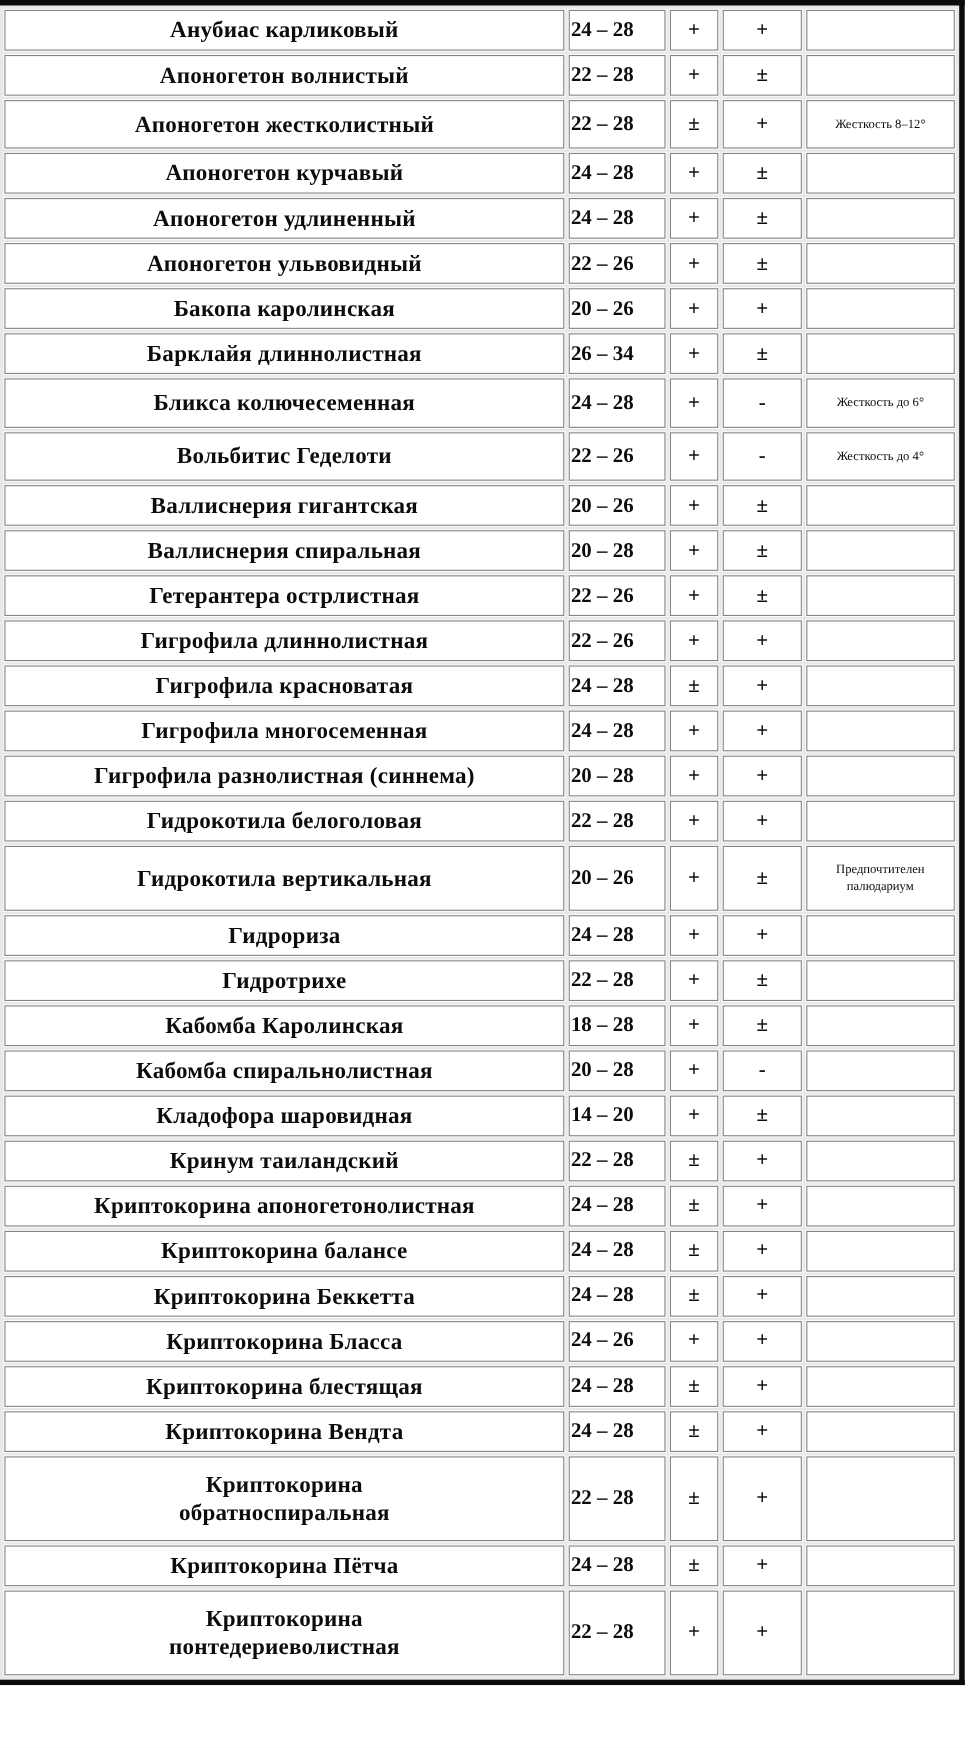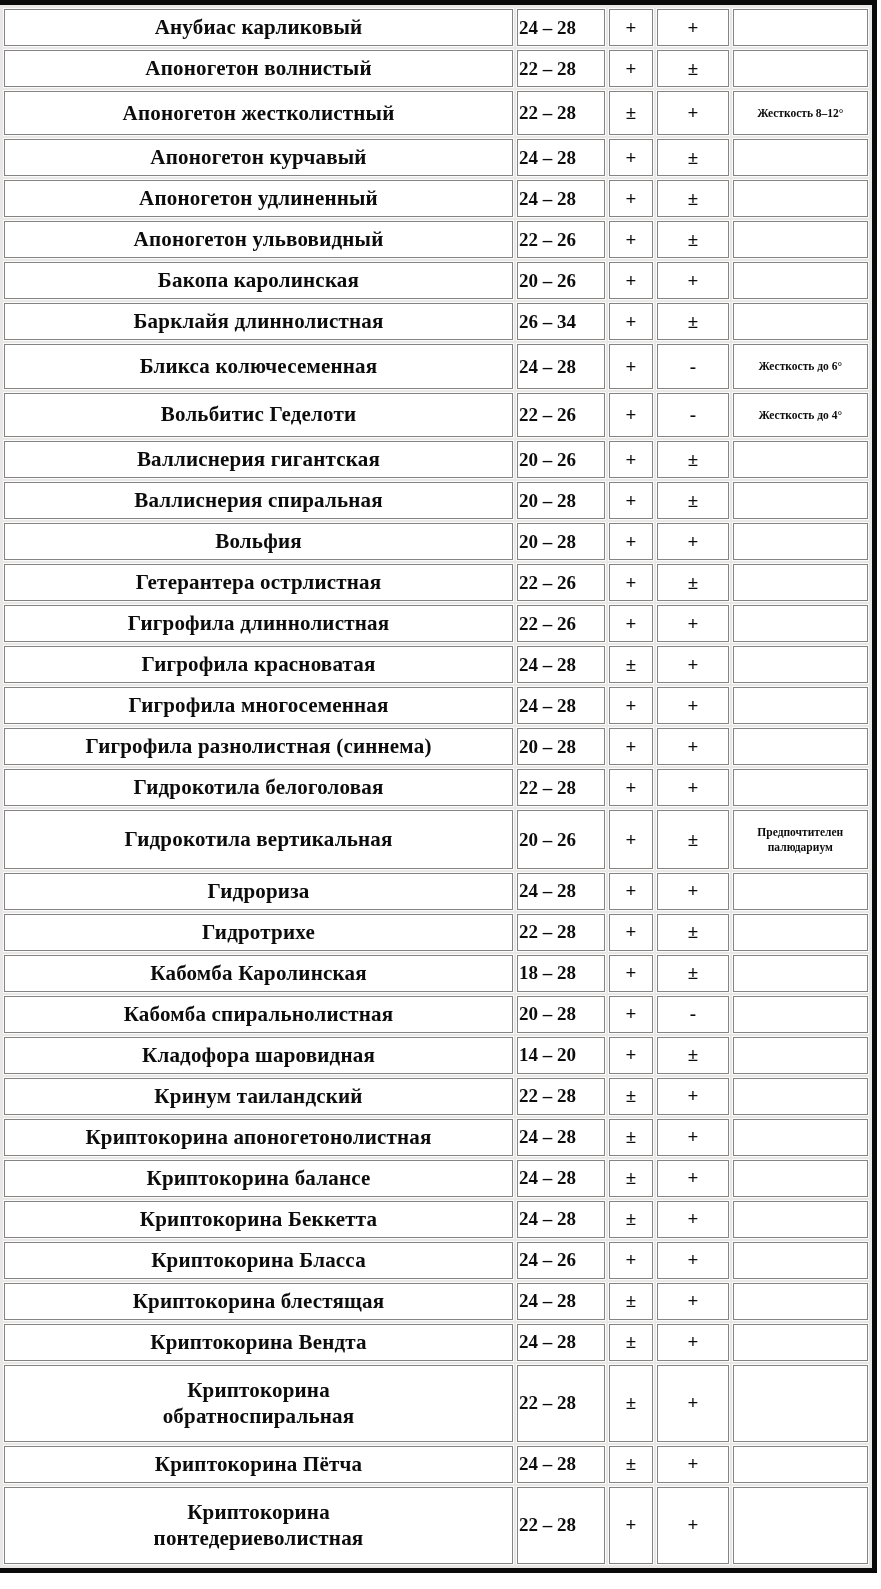--- a/index.html
+++ b/index.html
@@ -56,21 +56,21 @@
     font-weight: bold;
     white-space: nowrap;
   }
   td.mark {
     font-size: 19px;
     font-weight: bold;
     text-align: center;
   }
   td.note {
     font-size: 11.5px;
-    font-weight: bold;
+    font-weight: normal;
     text-align: center;
     white-space: pre-line;
     line-height: 1.25;
     padding: 14px 2px;
   }
 </style>
 </head>
 <body>
 
 <div class="page">
@@ -173,27 +173,20 @@
   </tr>
 
   <tr>
     <td class="name">Валлиснерия спиральная</td>
     <td class="temp">20 – 28</td>
     <td class="mark">+</td>
     <td class="mark">±</td>
     <td class="note"></td>
   </tr>
 
-  <tr>
-    <td class="name">Вольфия</td>
-    <td class="temp">20 – 28</td>
-    <td class="mark">+</td>
-    <td class="mark">+</td>
-    <td class="note"></td>
-  </tr>
 
   <tr>
     <td class="name">Гетерантера острлистная</td>
     <td class="temp">22 – 26</td>
     <td class="mark">+</td>
     <td class="mark">±</td>
     <td class="note"></td>
   </tr>
 
   <tr>

